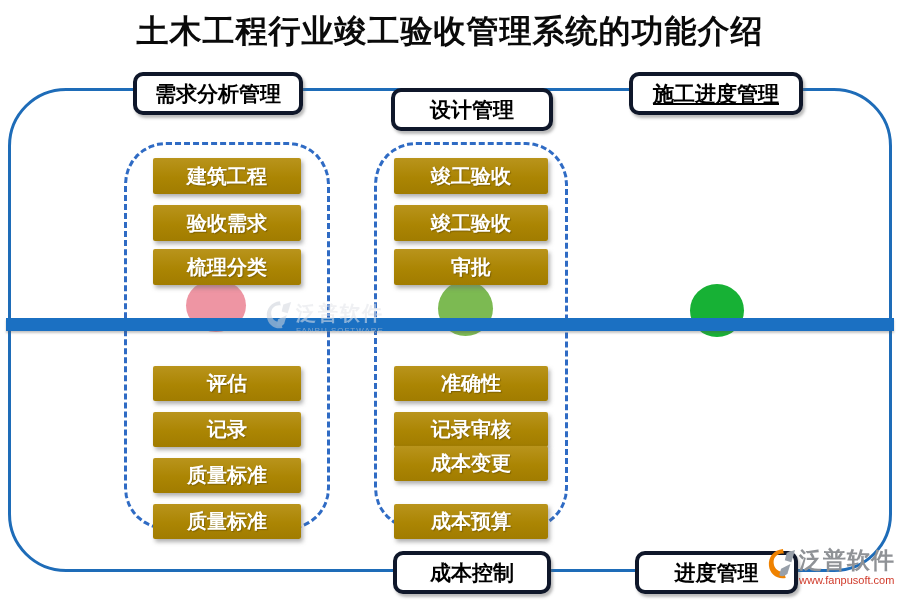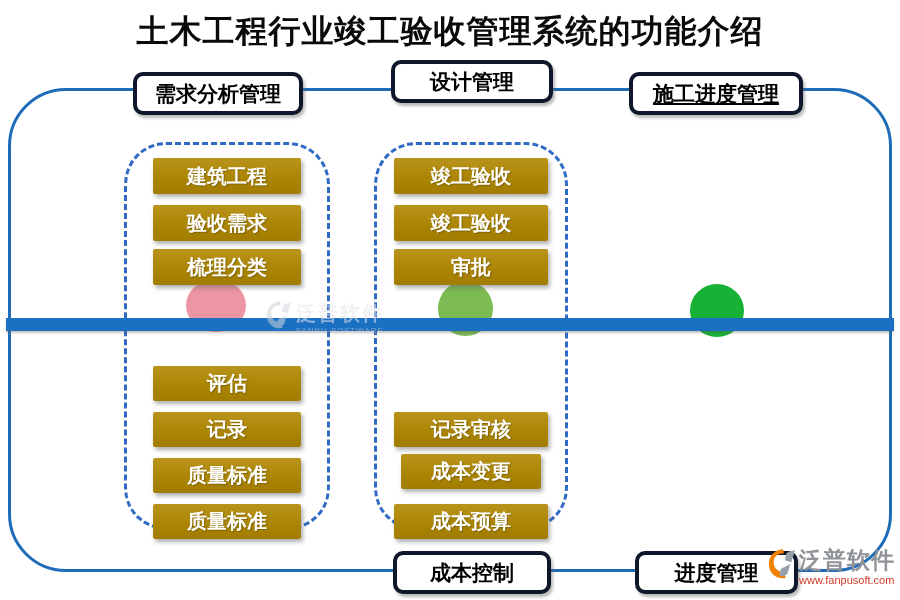--- a/index.html
+++ b/index.html
@@ -54,42 +54,43 @@
 
   <div class="outer-frame"></div>
 
   <div class="circle" style="left: 186px; top: 279px; width: 60px; height: 53px; background: rgb(238, 149, 163);"></div>
   <div class="circle" style="left: 438px; top: 281px; width: 55px; height: 55px; background: rgb(124, 186, 82);"></div>
   <div class="circle" style="left: 690px; top: 284px; width: 54px; height: 53px; background: rgb(23, 177, 53);"></div>
 
   <div class="mid-bar" style="background: rgb(27, 112, 194);"></div>
 
   <div class="pill" style="left:133px;top:72px;width:162px;">需求分析管理</div>
-  <div class="pill" style="left:391px;top:60px;width:154px;font-family:Liberation Serif, serif;">设计管理</div>
+  <div class="pill" style="left:391px;top:88px;width:154px;font-family:Liberation Serif, serif;">设计管理</div>
   <div class="pill" style="left:629px;top:72px;width:166px;text-decoration:underline;">施工进度管理</div>
 
   <div class="pill" style="left:393px;top:551px;width:150px;">成本控制</div>
   <div class="pill" style="left:635px;top:551px;width:155px;">进度管理</div>
 
   <div class="dashed-box" style="left:124px;width:200px;">
     <div class="gold-btn btn-u" style="top:13px;width:148px;">建筑工程</div>
     <div class="gold-btn btn-u" style="top:60px;width:148px;">验收需求</div>
     <div class="gold-btn btn-u" style="top:104px;width:148px;">梳理分类</div>
     <div class="gold-btn btn-l" style="top:200px;width:148px;">评估</div>
     <div class="gold-btn btn-l" style="top:246px;width:148px;">记录</div>
     <div class="gold-btn btn-l" style="top:292px;width:148px;">质量标准</div>
     <div class="gold-btn btn-l" style="top:338px;width:148px;">质量标准</div>
   </div>
 
   <div class="dashed-box" style="left:374px;width:188px;">
     <div class="gold-btn btn-u" style="top:13px;width:154px;">竣工验收</div>
     <div class="gold-btn btn-u" style="top:60px;width:154px;">竣工验收</div>
     <div class="gold-btn btn-u" style="top:104px;width:154px;">审批</div>
+    <div class="gold-btn btn-l" style="top:200px;width:154px;">准确性</div>
     <div class="gold-btn btn-l" style="top:246px;width:154px;">记录审核</div>
-    <div class="gold-btn btn-l" style="top:288px;width:140px;">成本变更</div>
+    <div class="gold-btn btn-l" style="top:280px;width:154px;">成本变更</div>
     <div class="gold-btn btn-l" style="top:338px;width:154px;">成本预算</div>
   </div>
 
 
   <div class="watermark">
     <span>
       <svg width="26" height="30" viewBox="0 0 30 34">
         <path d="M16 1 C6 2 0 10 1 19 C2 28 10 34 19 32 L17 25 C11 26 6 21 6 15 C6 9 11 5 17 6 Z" fill="#ccd1d9"></path>
         <path d="M20 5 L29 2 L25 15 L18 13 Z" fill="#d4d8df"></path>
         <path d="M24 17 L21 27 C19 30 15 31 12 29 L14 22 Z" fill="#d4d8df"></path>

